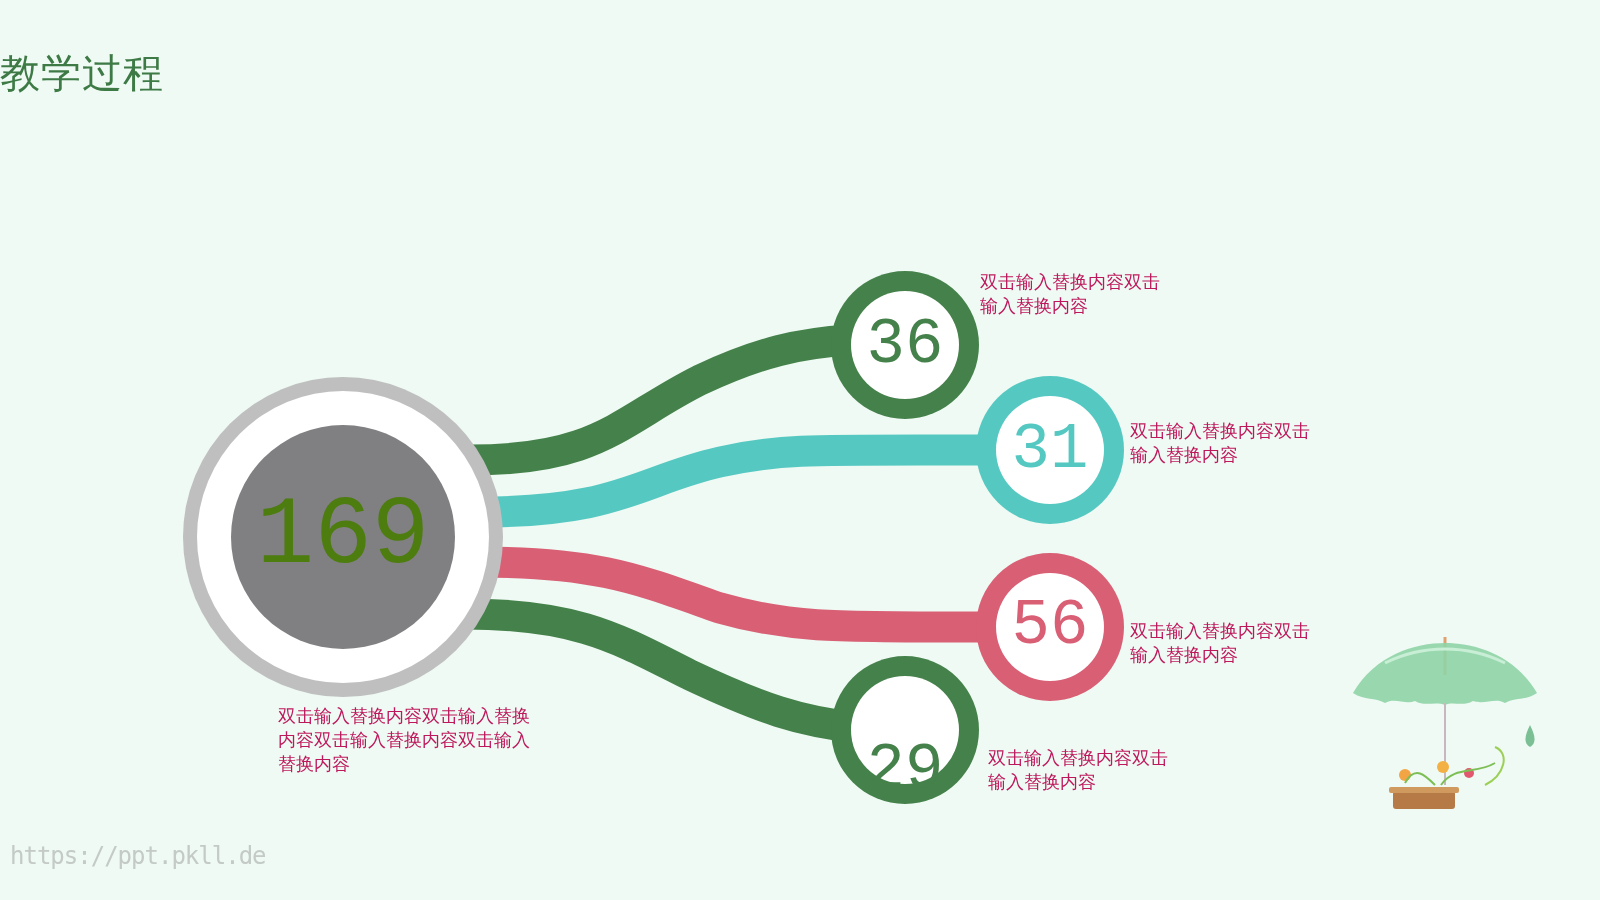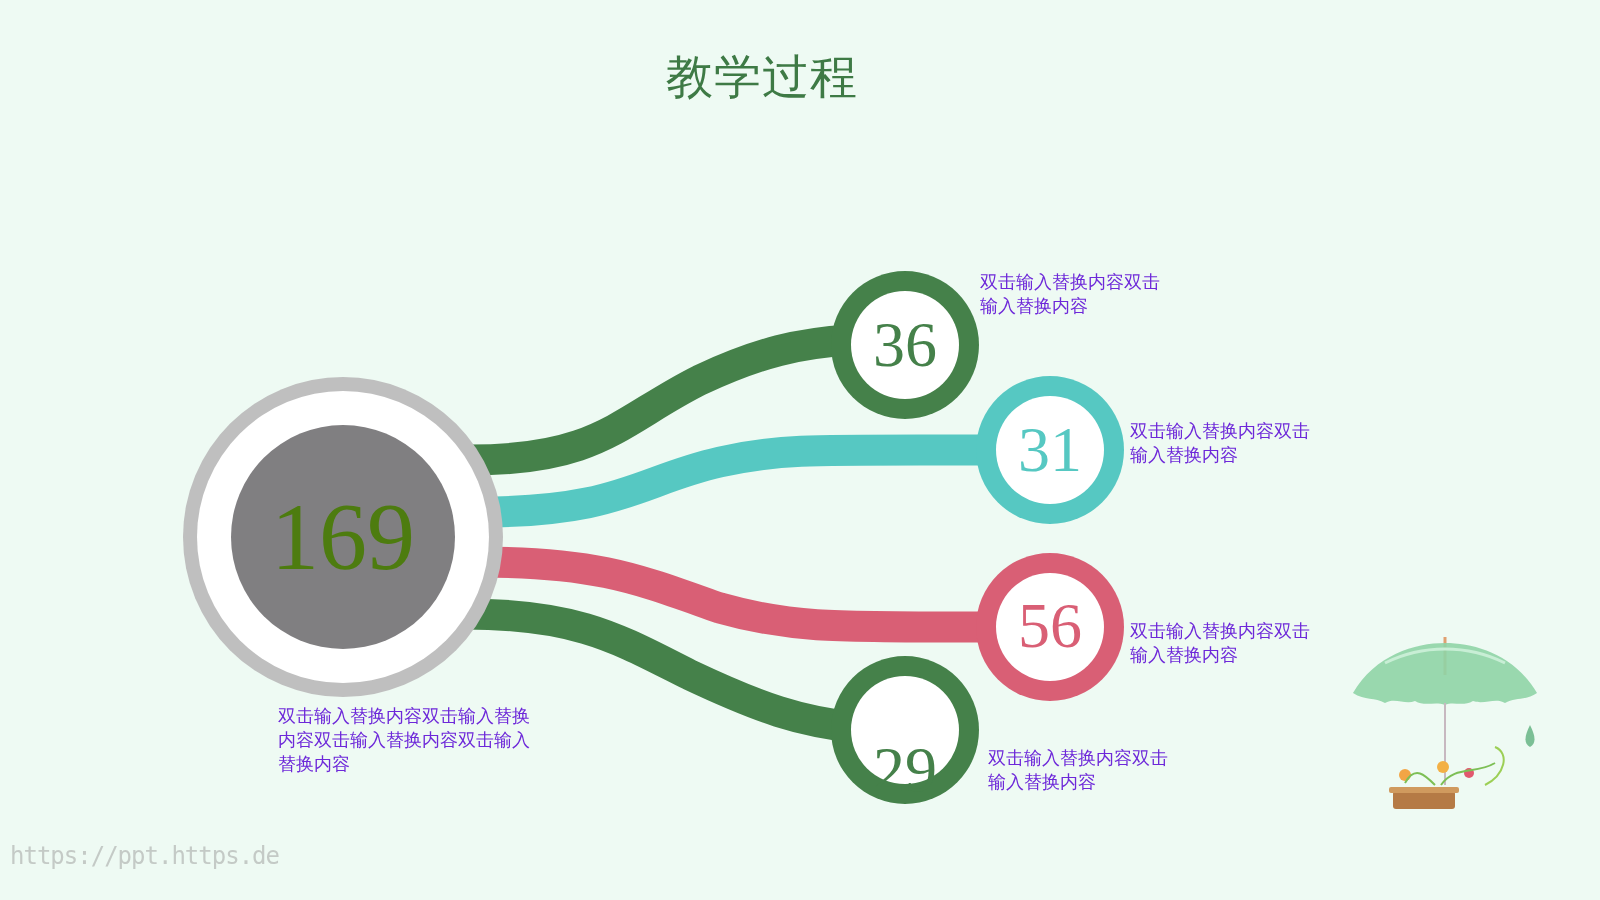--- a/index.html
+++ b/index.html
@@ -4,35 +4,35 @@
 <style>
   html, body { margin: 0; padding: 0; }
   body {
     width: 1600px; height: 900px; overflow: hidden;
     background: #eefaf3;
     position: relative;
     font-family: "DejaVu Sans", "Liberation Sans", sans-serif;
   }
   .title {
     position: absolute; left: 0; top: 46px; width: 1524px;
-    text-align: center; font-size: 47px; color: #3e7a45;
+    text-align: left; font-size: 40px; color: #3e7a45;
     letter-spacing: 1px;
   }
   svg.diagram { position: absolute; left: 0; top: 0; }
   .num {
     position: absolute; text-align: center;
-    font-family: Liberation Serif, serif;
+    font-family: Liberation Mono, monospace;
   }
   .center-num {
     left: 231px; top: 473px; width: 224px; height: 128px;
     font-size: 96px; color: #4d7c0f; line-height: 128px;
   }
   .node-num { width: 110px; height: 80px; font-size: 64px; line-height: 80px; }
   .desc {
-    position: absolute; font-size: 18px; line-height: 24px; color: #6d28d9;
+    position: absolute; font-size: 18px; line-height: 24px; color: #be185d;
     word-break: break-all;
   }
   .desc-center { left: 278px; top: 704px; width: 262px; }
   .desc-n1 { left: 980px; top: 270px; width: 182px; }
   .desc-n2 { left: 1130px; top: 419px; width: 182px; }
   .desc-n3 { left: 1130px; top: 619px; width: 182px; }
   .desc-n4 { left: 988px; top: 746px; width: 182px; }
   .watermark {
     position: absolute; left: 10px; top: 842px;
     font-size: 24px; color: #c4cac6; font-family: "DejaVu Sans Mono", monospace;
@@ -96,13 +96,13 @@
   <path d="M185,100 C180,110 178,118 185,122 C192,118 190,110 185,100 Z" fill="#7bbf95"></path>
   <rect x="48" y="166" width="62" height="18" rx="3" fill="#b57a45"></rect>
   <rect x="44" y="162" width="70" height="6" rx="2" fill="#d09a5e"></rect>
   <circle cx="60" cy="150" r="6" fill="#f3a545"></circle>
   <circle cx="98" cy="142" r="6" fill="#f3b045"></circle>
   <circle cx="124" cy="148" r="5" fill="#e2586e"></circle>
   <path d="M60,158 C70,140 80,150 90,160 M96,160 C110,140 130,150 150,138" stroke="#7dbf55" stroke-width="2" fill="none"></path>
   <path d="M140,160 C160,150 165,128 150,122" stroke="#9ccf55" stroke-width="2" fill="none"></path>
 </svg>
 
-<div class="watermark">https://ppt.https.de</div>
+<div class="watermark">https://ppt.pkll.de</div>
 
 </body></html>

